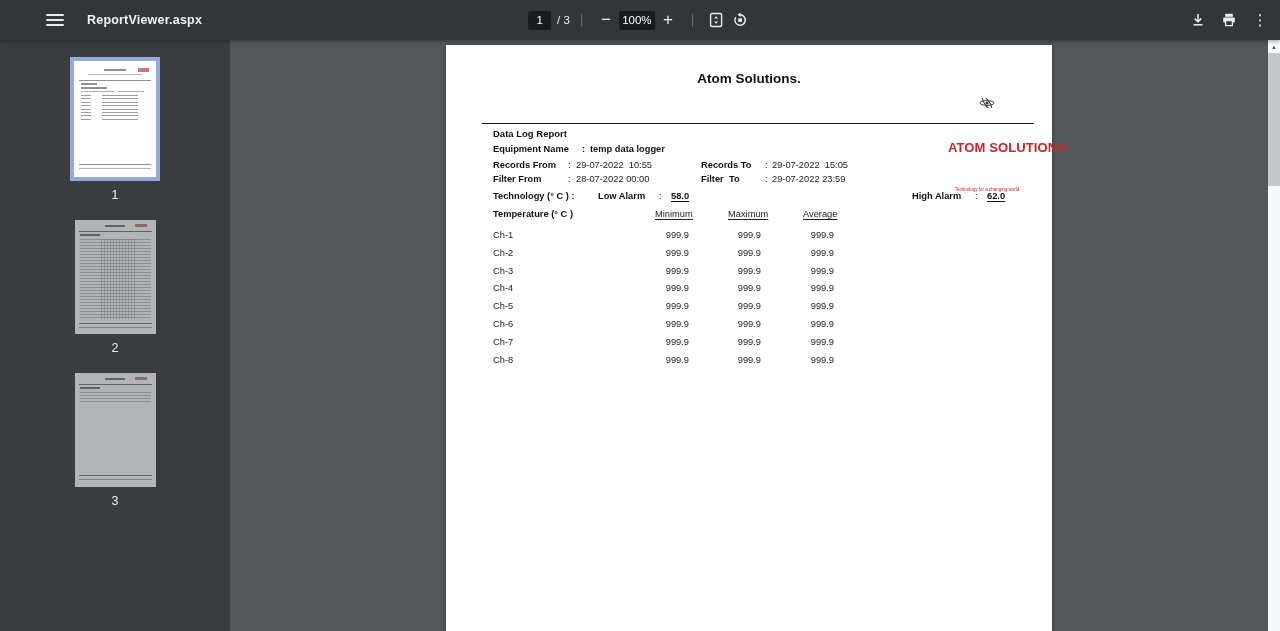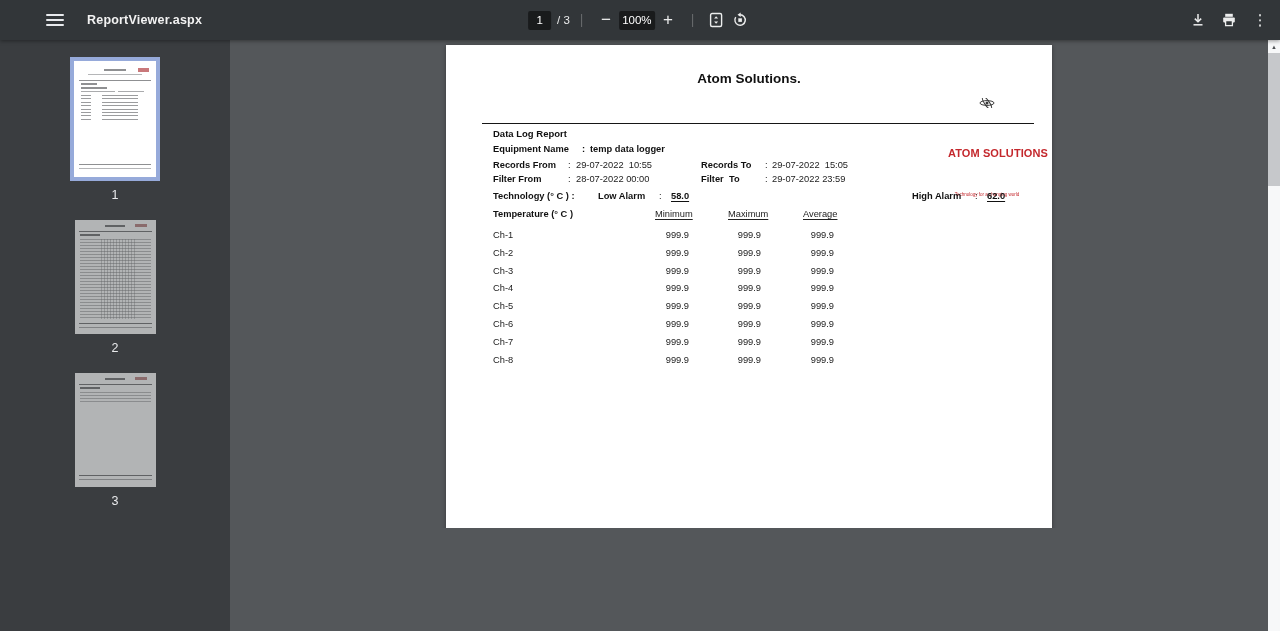--- a/index.html
+++ b/index.html
@@ -50,35 +50,35 @@
   .thumb.selected .thumb-page { width:82px; height:116px; background:#ffffff; }
   .thumb.gray { margin-top:18px; }
   .thumb.gray .thumb-page { width:81px; height:114px; background:#b2b4b5; }
   
   .m-line { position:absolute; background:#8f9092; }
   .thumb.gray .m-line { background:#606264; }
   .m-rows { position:absolute; }
 
   
   .viewer {
-    position:absolute; left:230px; top:40px; width:1038px; height:488px;
+    position:absolute; left:230px; top:40px; width:1038px; height:591px;
     background:#54575a; overflow:hidden;padding-left:39px;
   }
   .pdf-page {
     position:absolute; left:216px; top:5px; width:606px; height:800px;
     background:#ffffff; box-shadow:0 1px 4px rgba(0,0,0,.35);
     color:#222;
   }
   .pdf-page .abs { position:absolute; white-space:pre; }
   .company { top:26px; left:0; width:100%; text-align:center; font-size:13.5px; font-weight:700; color:#111; }
   .address { top:44px; left:0; width:100%; text-align:center; font-size:9px; color:#333; }
 
   .logo { top:21px; left:502px; width:78px; text-align:center; line-height:1; }
   .logo .emblem { display:block; margin:0 auto 1px auto; }
-  .logo .logo-name { display:block; font-size:11px; font-weight:700; color:#c4282d; letter-spacing:.1px; white-space:nowrap;margin-top:7px; }
+  .logo .logo-name { display:block; font-size:13px; font-weight:700; color:#c4282d; letter-spacing:.1px; white-space:nowrap; }
   .logo .logo-tag { display:block; font-size:4.5px; color:#c4282d; margin-top:1.5px; white-space:nowrap; }
 
   .rule { top:78px; left:36px; width:552px; height:0; border-top:1.3px solid #161616; }
   .sec-title { top:83px; left:47px; font-size:9.5px; font-weight:700; color:#111; }
 
   .fs { font-size:9.3px; }
   .b { font-weight:700; color:#111; }
   .u { text-decoration:underline; text-underline-offset:1.5px; }
 
   .row-eq   { top:99px; }

